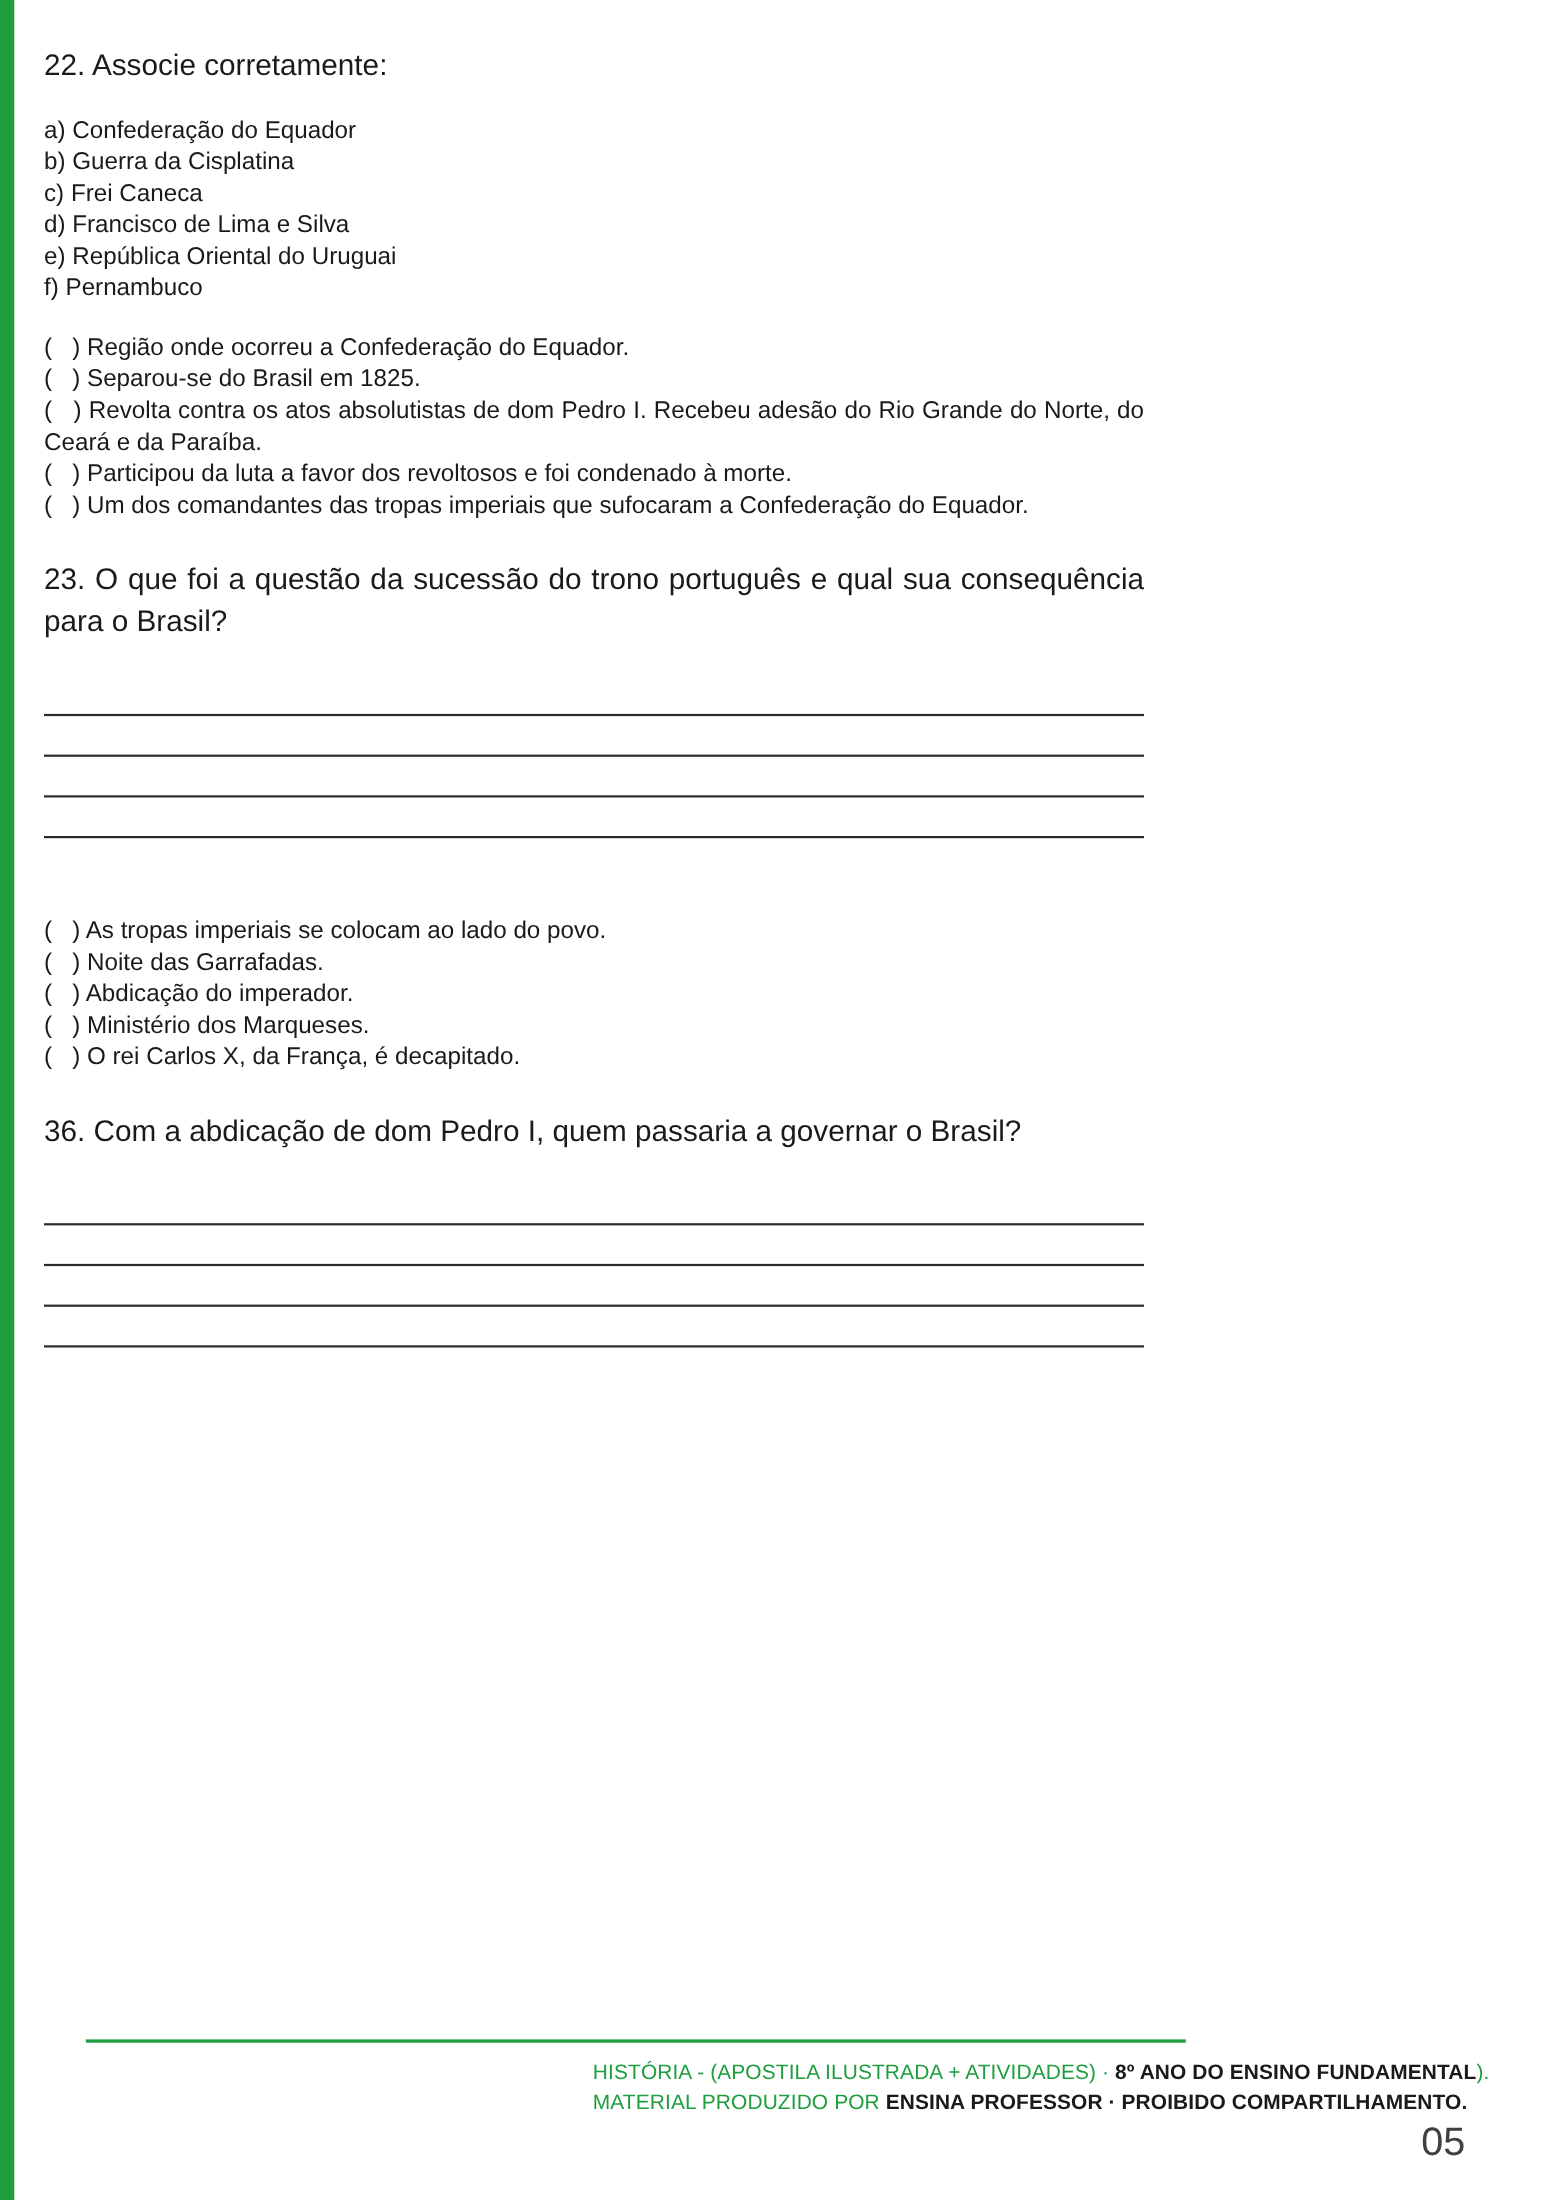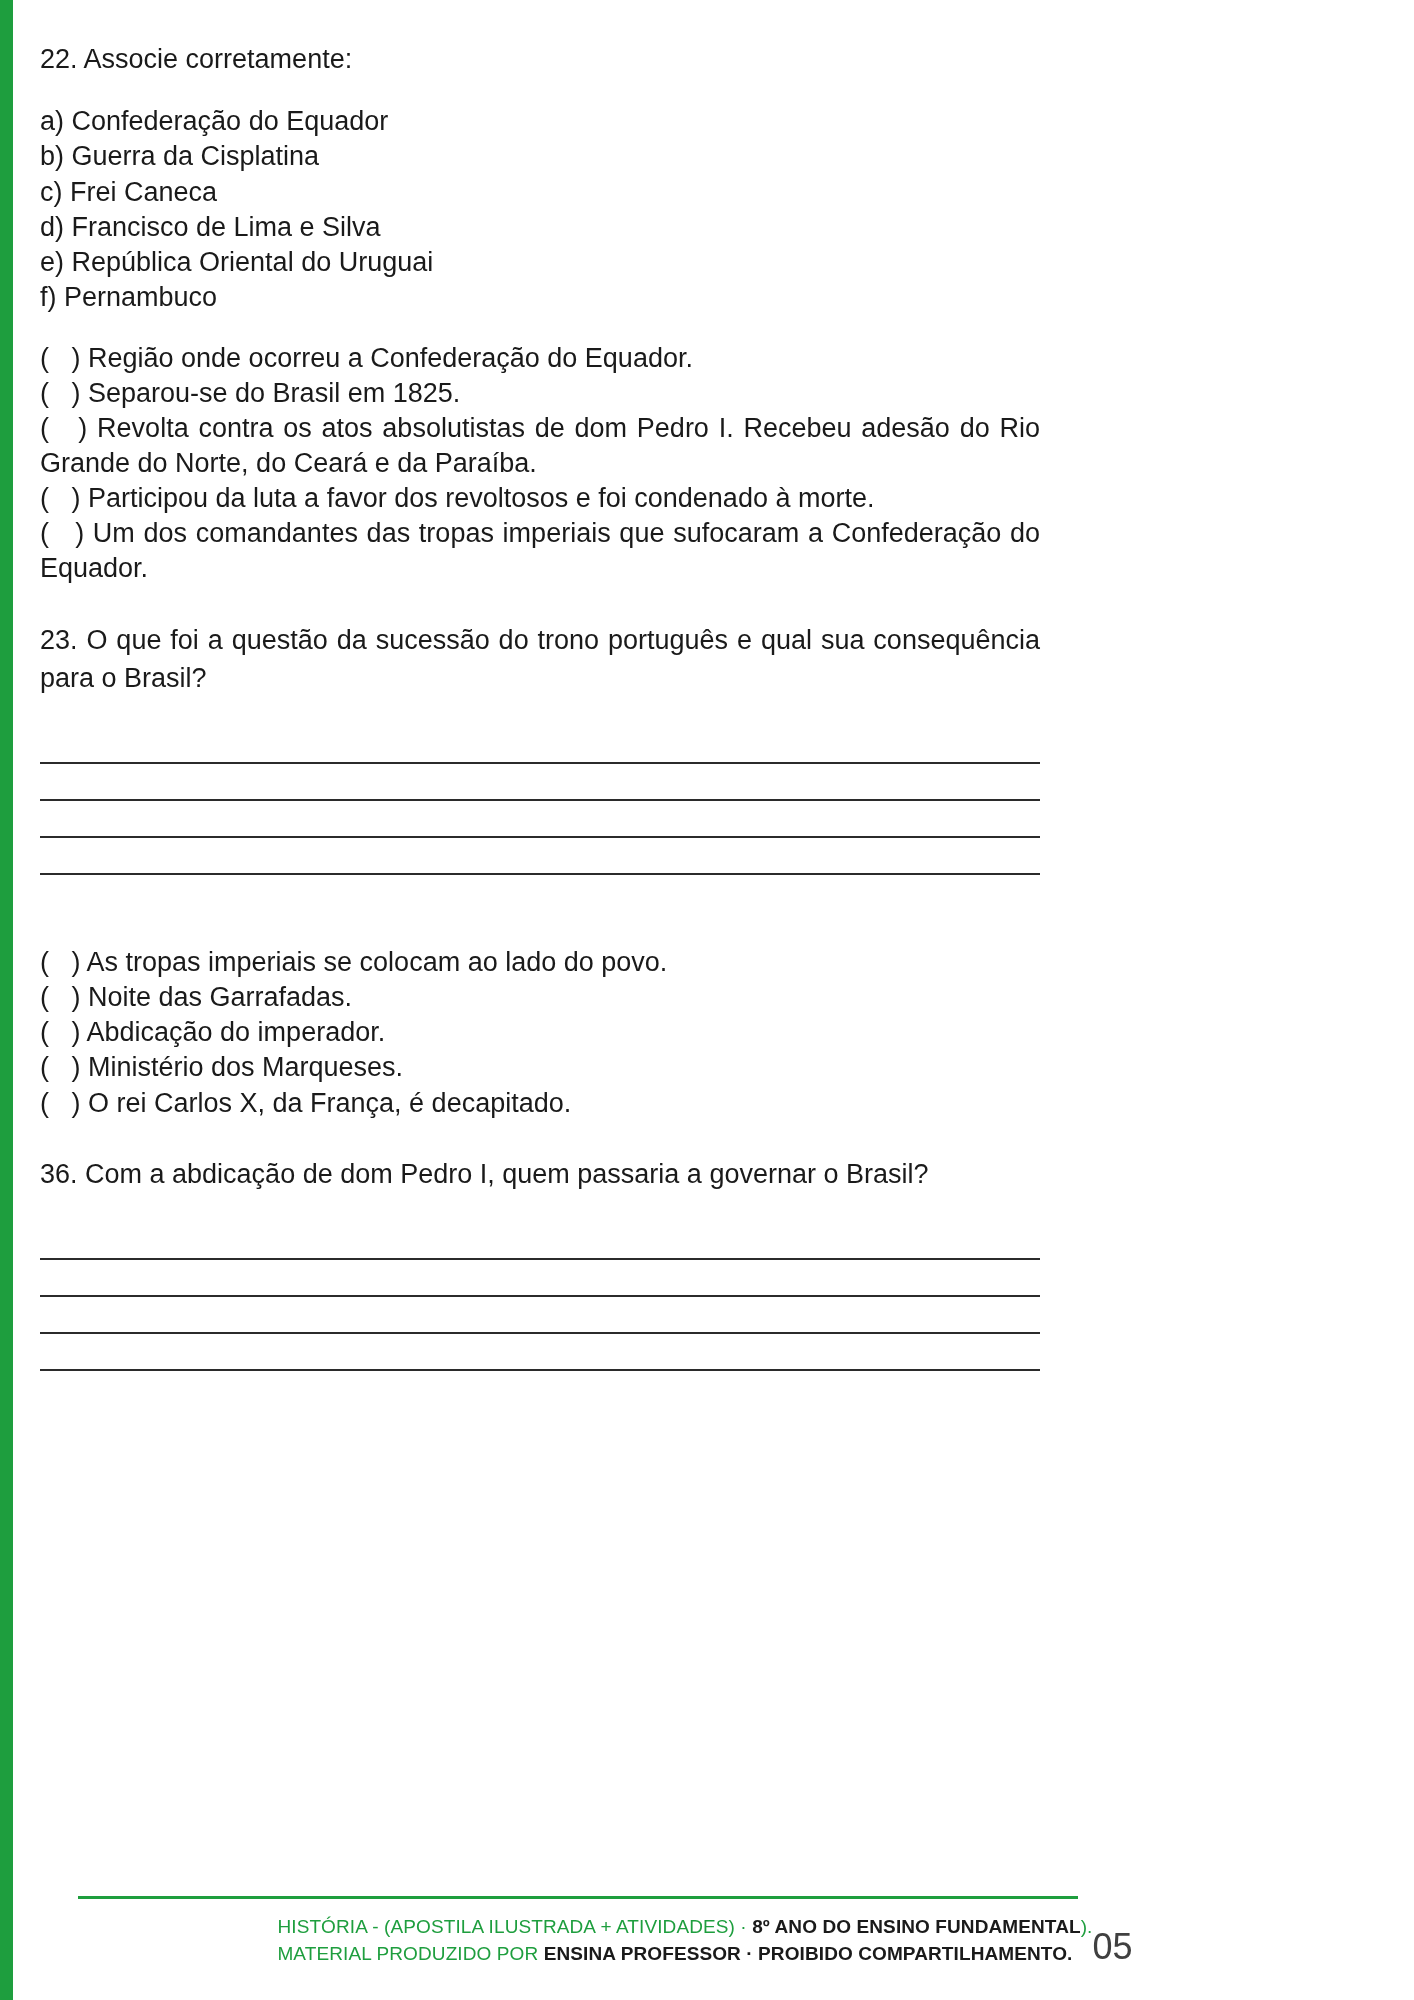--- a/index.html
+++ b/index.html
@@ -38,21 +38,21 @@
     margin-bottom: 0;
   }
   .spacer-sm { height: 26px; }
   .spacer-md { height: 34px; }
   .spacer-lg { height: 44px; }
   .justify {
     text-align: justify;
     text-justify: inter-word;
   }
   .list-line {
-    font-size: 27px;
+    font-size: 22px;
     line-height: 1.3;
     margin: 0;
     white-space: pre-wrap;
   }
   .answer-lines {
     margin-top: 30px;
   }
   .answer-line {
     border-bottom: 2px solid #2b2b2b;
     height: 35px;
@@ -66,20 +66,21 @@
   }
   .footer-rule {
     border-top: 3px solid #1e9e3e;
     margin-bottom: 14px;
     width: 1000px;
   }
   .footer-row {
     display: flex;
     align-items: flex-end;
     justify-content: center;
+    flex-direction: column;
   }
   .footer-text {
     font-size: 19px;
     line-height: 1.45;
     color: #1e9e3e;
     letter-spacing: 0.1px;
   }
   .footer-text .dark {
     color: #1a1a1a;
     font-weight: bold;

